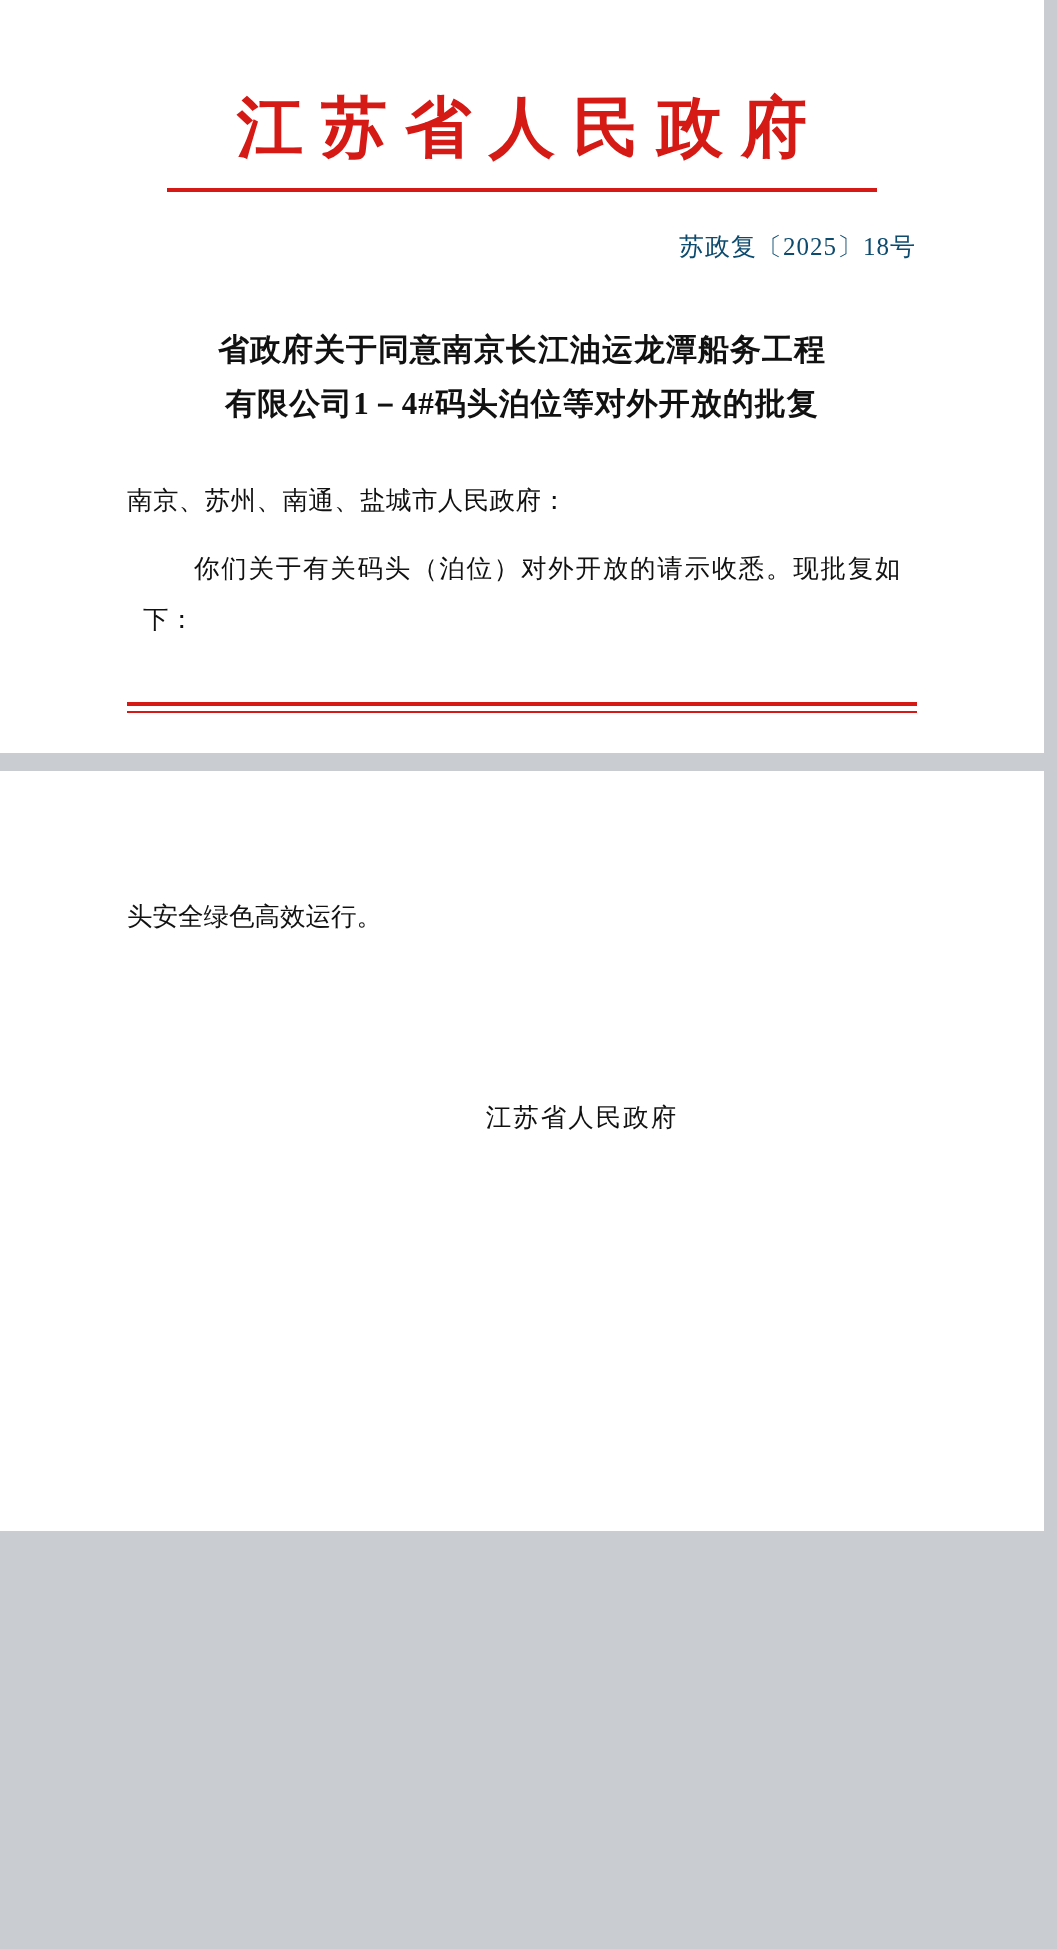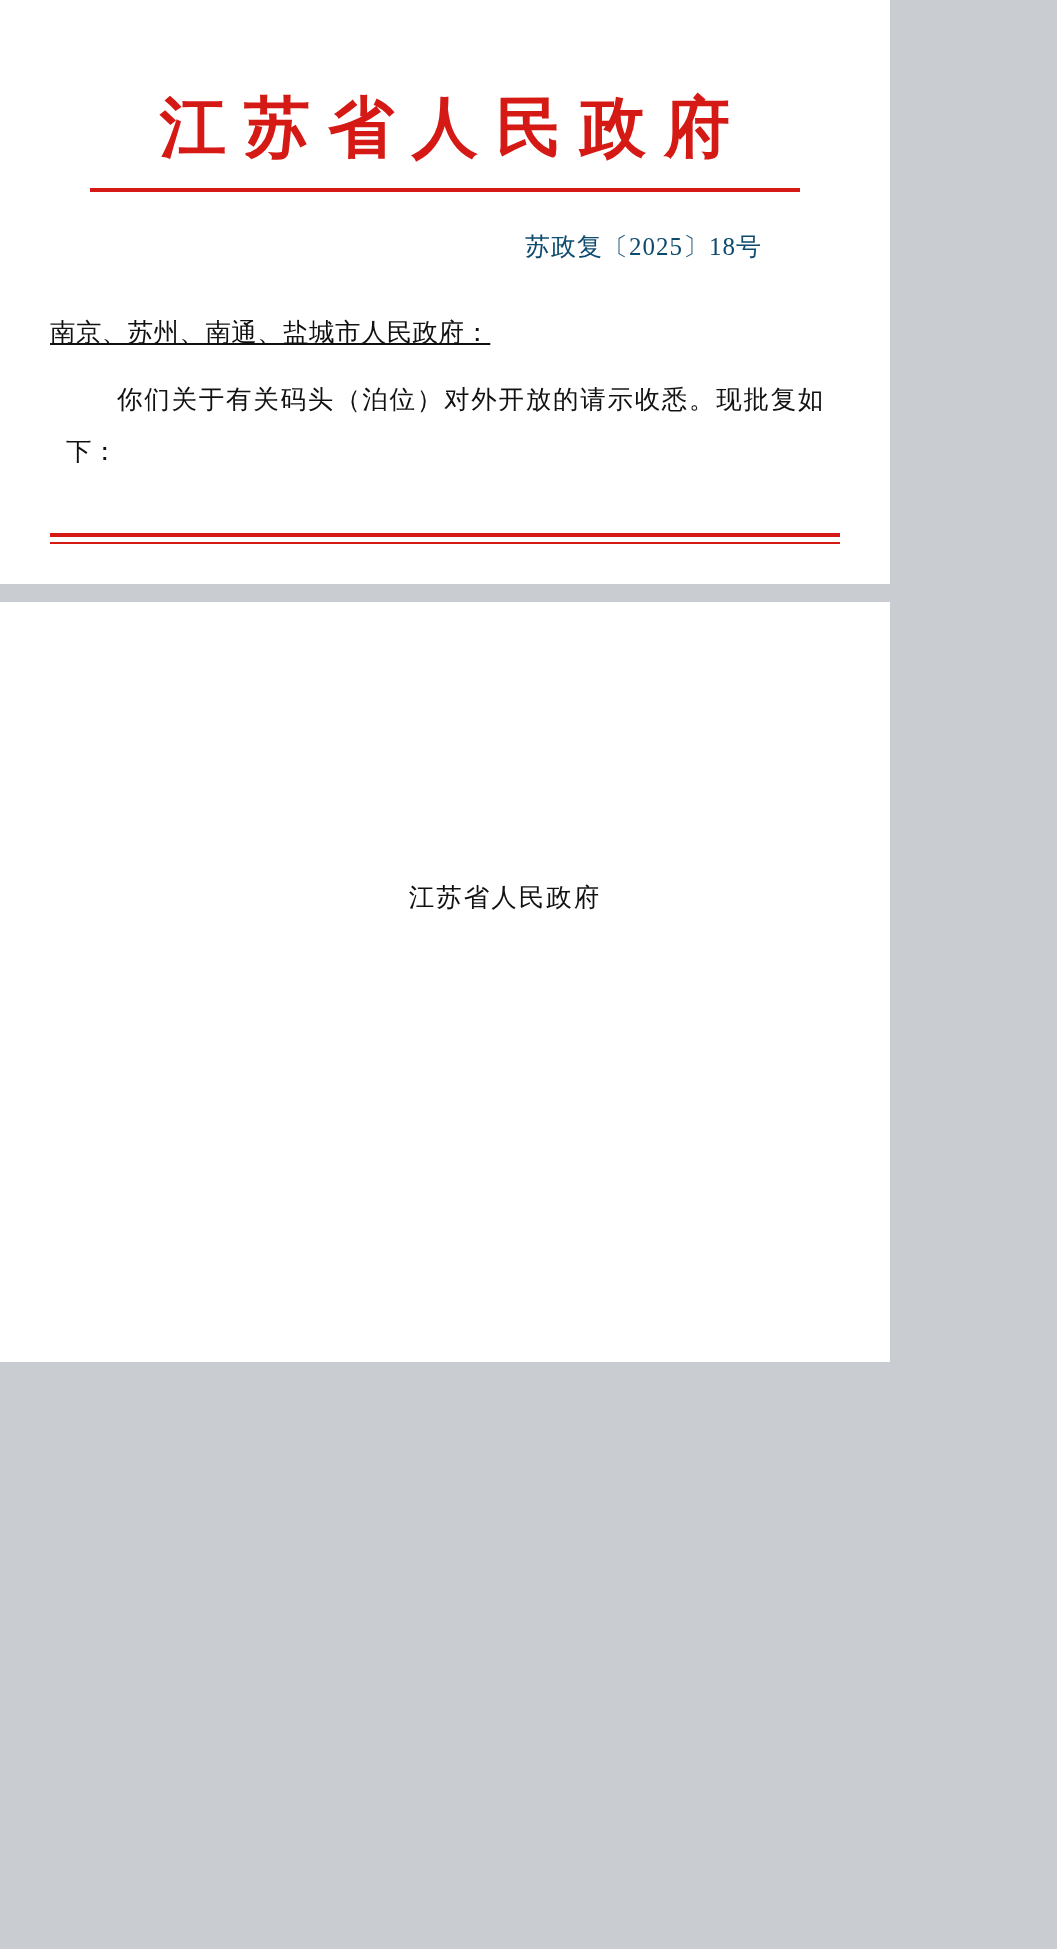--- a/index.html
+++ b/index.html
@@ -9,21 +9,21 @@
     font-family: "Liberation Serif", "DejaVu Serif", serif;
   }
   .page-wrap {
     width: 1057px;
     min-height: 1949px;
     margin: 0 auto;
     background: #c9ccd1;
     position: relative;
   }
   .sheet {
-    width: 890px;
+    width: 1044px;
     box-sizing: border-box;
     background: #ffffff;
     padding: 0 0;
     position: relative;
   }
   .sheet-one {
     padding-top: 64px;
     padding-bottom: 40px;
   }
   .sheet-gap {
@@ -85,21 +85,21 @@
   
   .body-block {
     margin: 44px auto 0 auto;
     width: 790px;
     font-size: 25.5px;
     line-height: 2.02;
     color: #111;
     text-align: justify;
     letter-spacing: 0.4px;
   }
-  .addressee { margin-bottom: 0; text-decoration: underline; }
+  .addressee { margin-bottom: 0; }
   .para { text-indent: 2em; margin: 16px; }
   .underlined-red {
     border-bottom: 2px solid #d51a16;
     padding-bottom: 1px;
   }
 
   
   .footer-rules {
     margin: 56px auto 0 auto;
     width: 790px;
@@ -147,39 +147,44 @@
 
     <div class="masthead">
       <div class="masthead-title">江苏省人民政府</div>
       <div class="masthead-rule"></div>
     </div>
 
     <div class="doc-number-row">
       <span class="doc-number">苏政复〔2025〕18号</span>
     </div>
 
+    <div class="doc-title">
+      <div>省政府关于同意南京长江油运龙潭船务工程</div>
+      <div>有限公司1－4#码头泊位等对外开放的批复</div>
+    </div>
 
     <div class="body-block">
       <p class="addressee">南京、苏州、南通、盐城市人民政府：</p>
 
       <p class="para">你们关于有关码头（泊位）对外开放的请示收悉。现批复如下：</p>
 
 
     </div>
 
     <div class="footer-rules">
       <div class="r1"></div>
       <div class="r2"></div>
     </div>
   </div>
 
   <div class="sheet-gap"></div>
 
   <div class="sheet sheet-two">
 
+    <div class="cont-text">头安全绿色高效运行。</div>
 
     <div class="signature">
       <div class="sig-inner">
         <div>江苏省人民政府</div>
       </div>
     </div>
   </div>
 
 </div>
 

